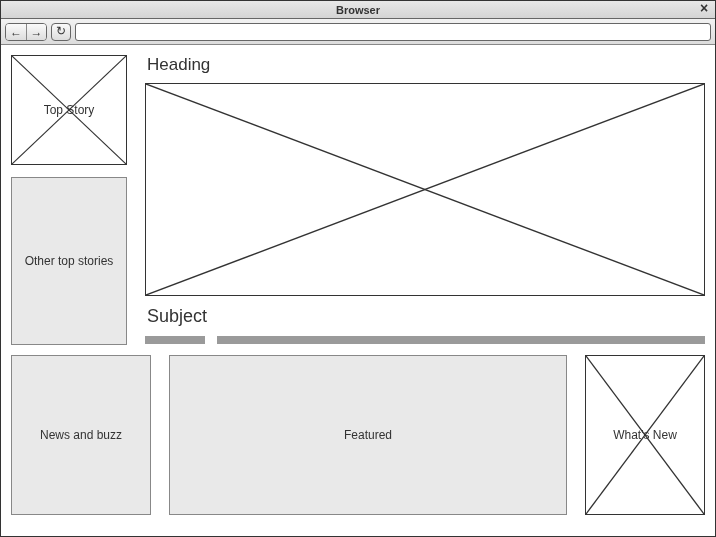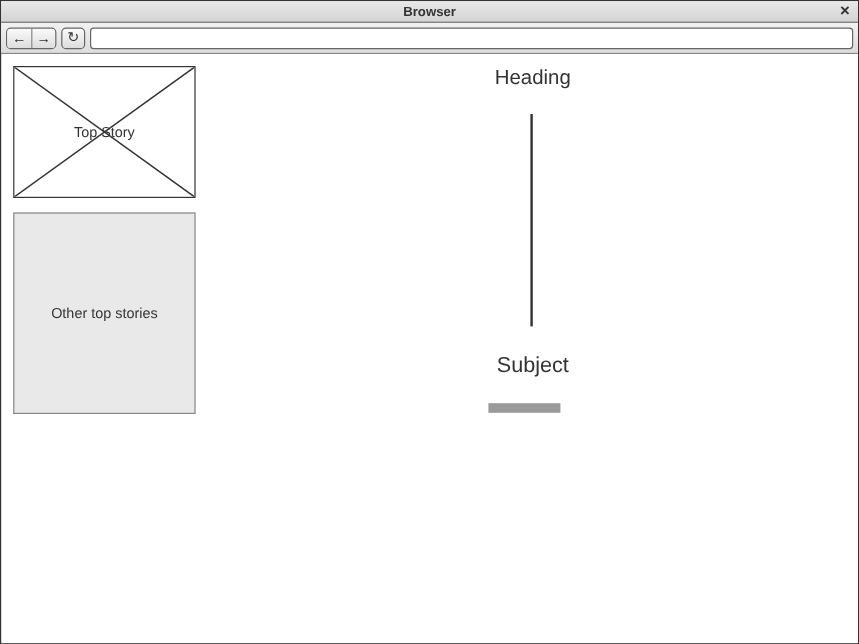--- a/index.html
+++ b/index.html
@@ -107,31 +107,30 @@
     display: flex;
     gap: 18px;
     height: 290px;
   }
   .row-bottom {
     display: flex;
     gap: 18px;
     height: 160px;
   }
   .sidebar-col {
-    width: 152px;
+    width: 116px;
     display: flex;
     flex-direction: column;
     gap: 12px;
   }
   .main-col {
     flex: 1;
     display: flex;
     flex-direction: column;
-    gap: 20px;
-    align-items: center;
+    gap: 8px;
   }
   .img-box {
     border: 1px solid #333;
     background: #fff;
     position: relative;
     display: flex;
     align-items: center;
     justify-content: center;
     font-size: 12px;
     color: #333;
@@ -245,16 +244,31 @@
         </div>
         <div class="subject-row">Subject</div>
         <div class="lorem-row">
           <div class="lorem-short"></div>
           <div class="lorem-long"></div>
         </div>
       </div>
 
     </div>
 
+    <div class="row-bottom">
+      <div class="grey-box news-buzz-box">
+        <span>News and buzz</span>
+      </div>
+      <div class="grey-box featured-box">
+        <span>Featured</span>
+      </div>
+      <div class="img-box whats-new-box">
+        <svg viewBox="0 0 100 100" preserveAspectRatio="none">
+          <line x1="0" y1="0" x2="100" y2="100" stroke="#333" stroke-width="1"></line>
+          <line x1="100" y1="0" x2="0" y2="100" stroke="#333" stroke-width="1"></line>
+        </svg>
+        <span class="label">What's New</span>
+      </div>
+    </div>
 
   </div>
 
 </div>
 
 </body></html>

